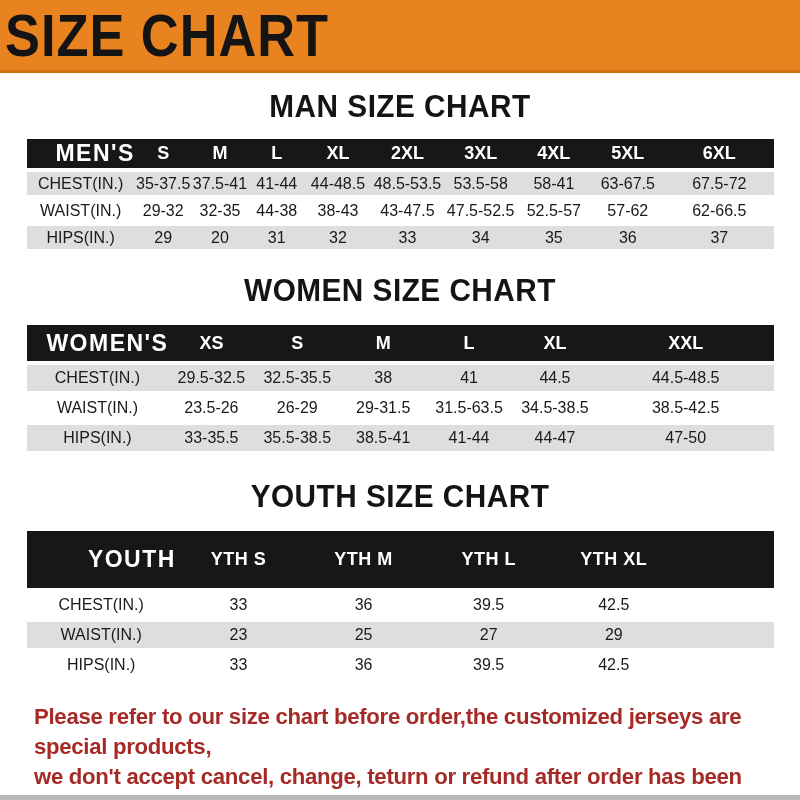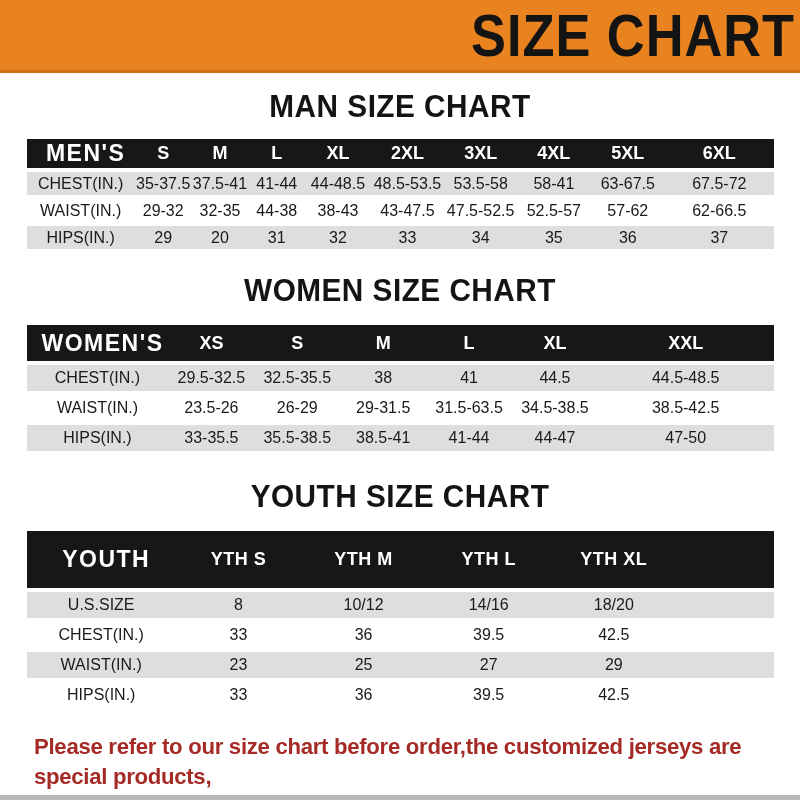--- a/index.html
+++ b/index.html
@@ -11,21 +11,21 @@
     overflow: hidden;
     color: #111;
   }
   .page { width: 800px; height: 800px; position: relative; }
 
   
   .banner {
     height: 70px;
     background: #E8831F;
     border-bottom: 3px solid #cf7013;
-    display: flex; align-items: center; justify-content: flex-end;
+    display: flex; align-items: center; justify-content: flex-start;
   }
   .banner h1 {
     margin: 0;
     font-size: 54px;
     font-weight: bold;
     letter-spacing: 1px;
     color: #141414;
     transform: scaleY(1.1) scaleX(0.97);
   }
 
@@ -53,21 +53,21 @@
   }
   table.sizes th {
     background: #171717;
     color: #ffffff;
     font-weight: bold;
     text-align: center;
     font-size: 18px;
     padding: 0;
   }
   table.sizes th.lbl {
-    text-align: center;
+    text-align: right;
     padding-left: 10px;
     font-size: 23px;
     letter-spacing: 1.5px;
   }
   table.sizes td {
     text-align: center;
     font-size: 16px;
     color: #1a1a1a;
     padding: 0;
   }
@@ -249,28 +249,20 @@
           <tr>
             <th class="lbl">YOUTH</th>
             <th>YTH S</th>
             <th>YTH M</th>
             <th>YTH L</th>
             <th>YTH XL</th>
             <th></th>
           </tr>
         </thead>
         <tbody>
-          <tr class="gray">
-            <td>U.S.SIZE</td>
-            <td>8</td>
-            <td>10/12</td>
-            <td>14/16</td>
-            <td>18/20</td>
-            <td></td>
-          </tr>
           <tr class="white">
             <td>CHEST(IN.)</td>
             <td>33</td>
             <td>36</td>
             <td>39.5</td>
             <td>42.5</td>
             <td></td>
           </tr>
           <tr class="gray">
             <td>WAIST(IN.)</td>

